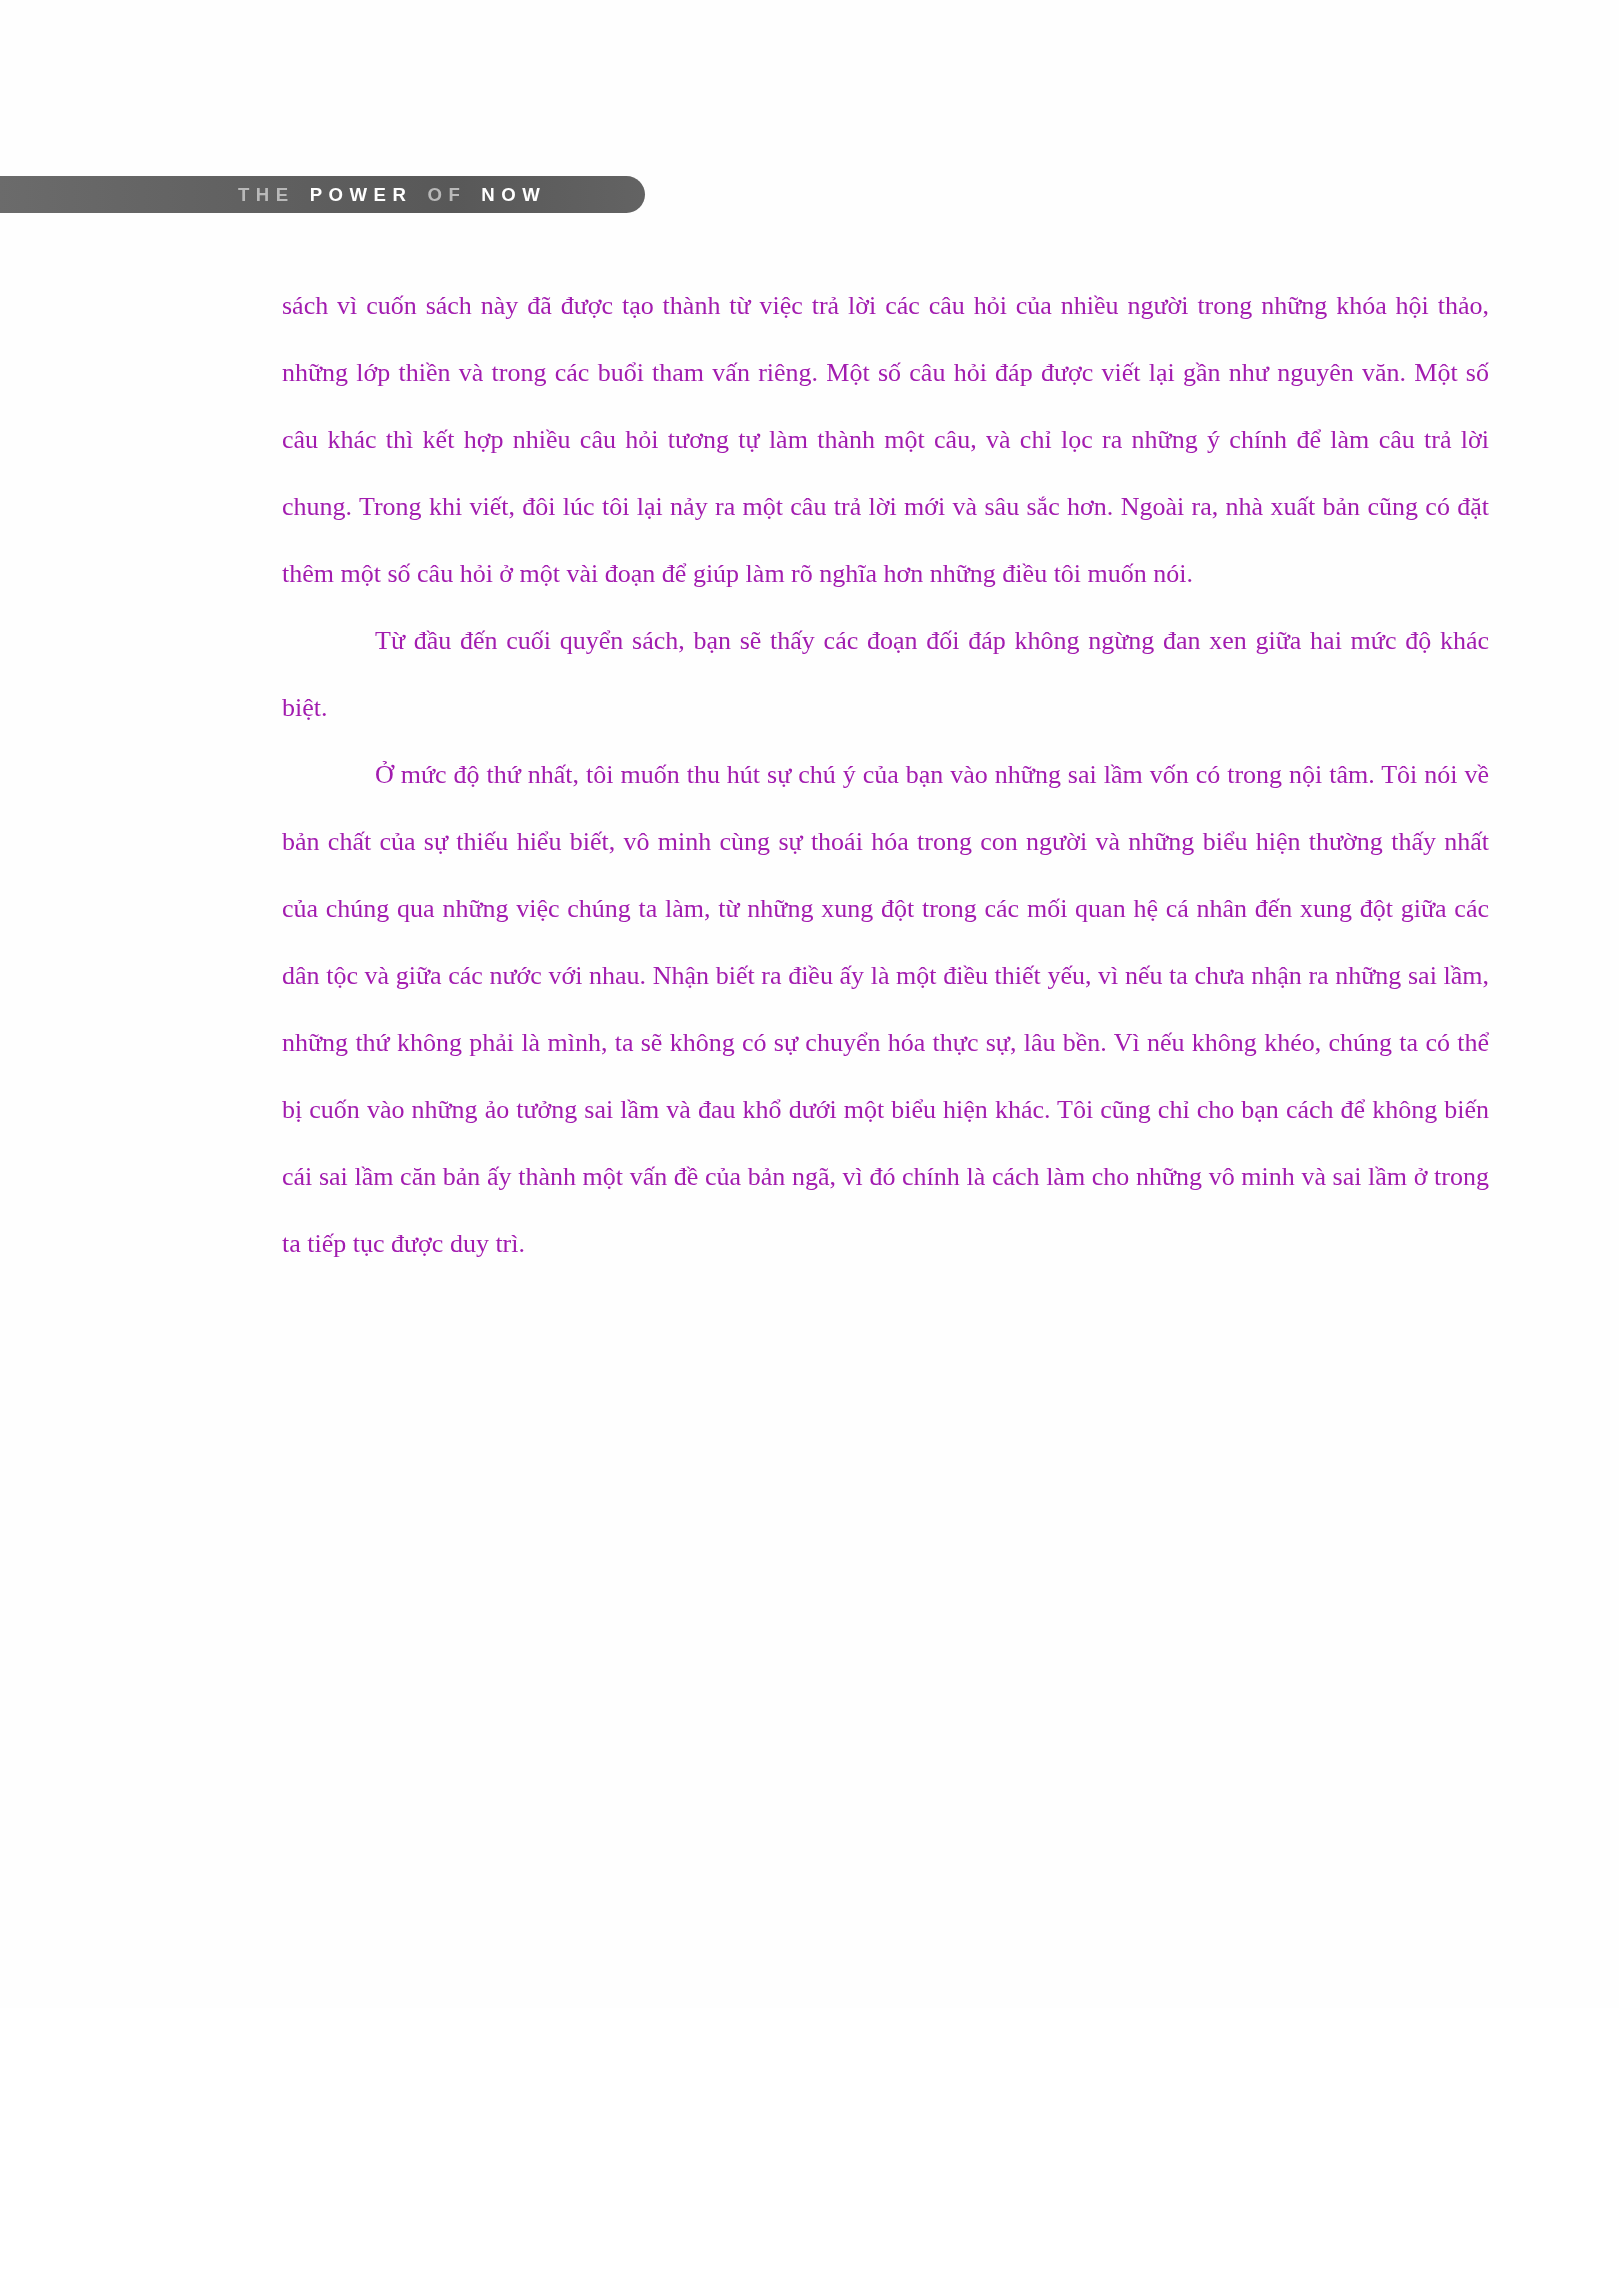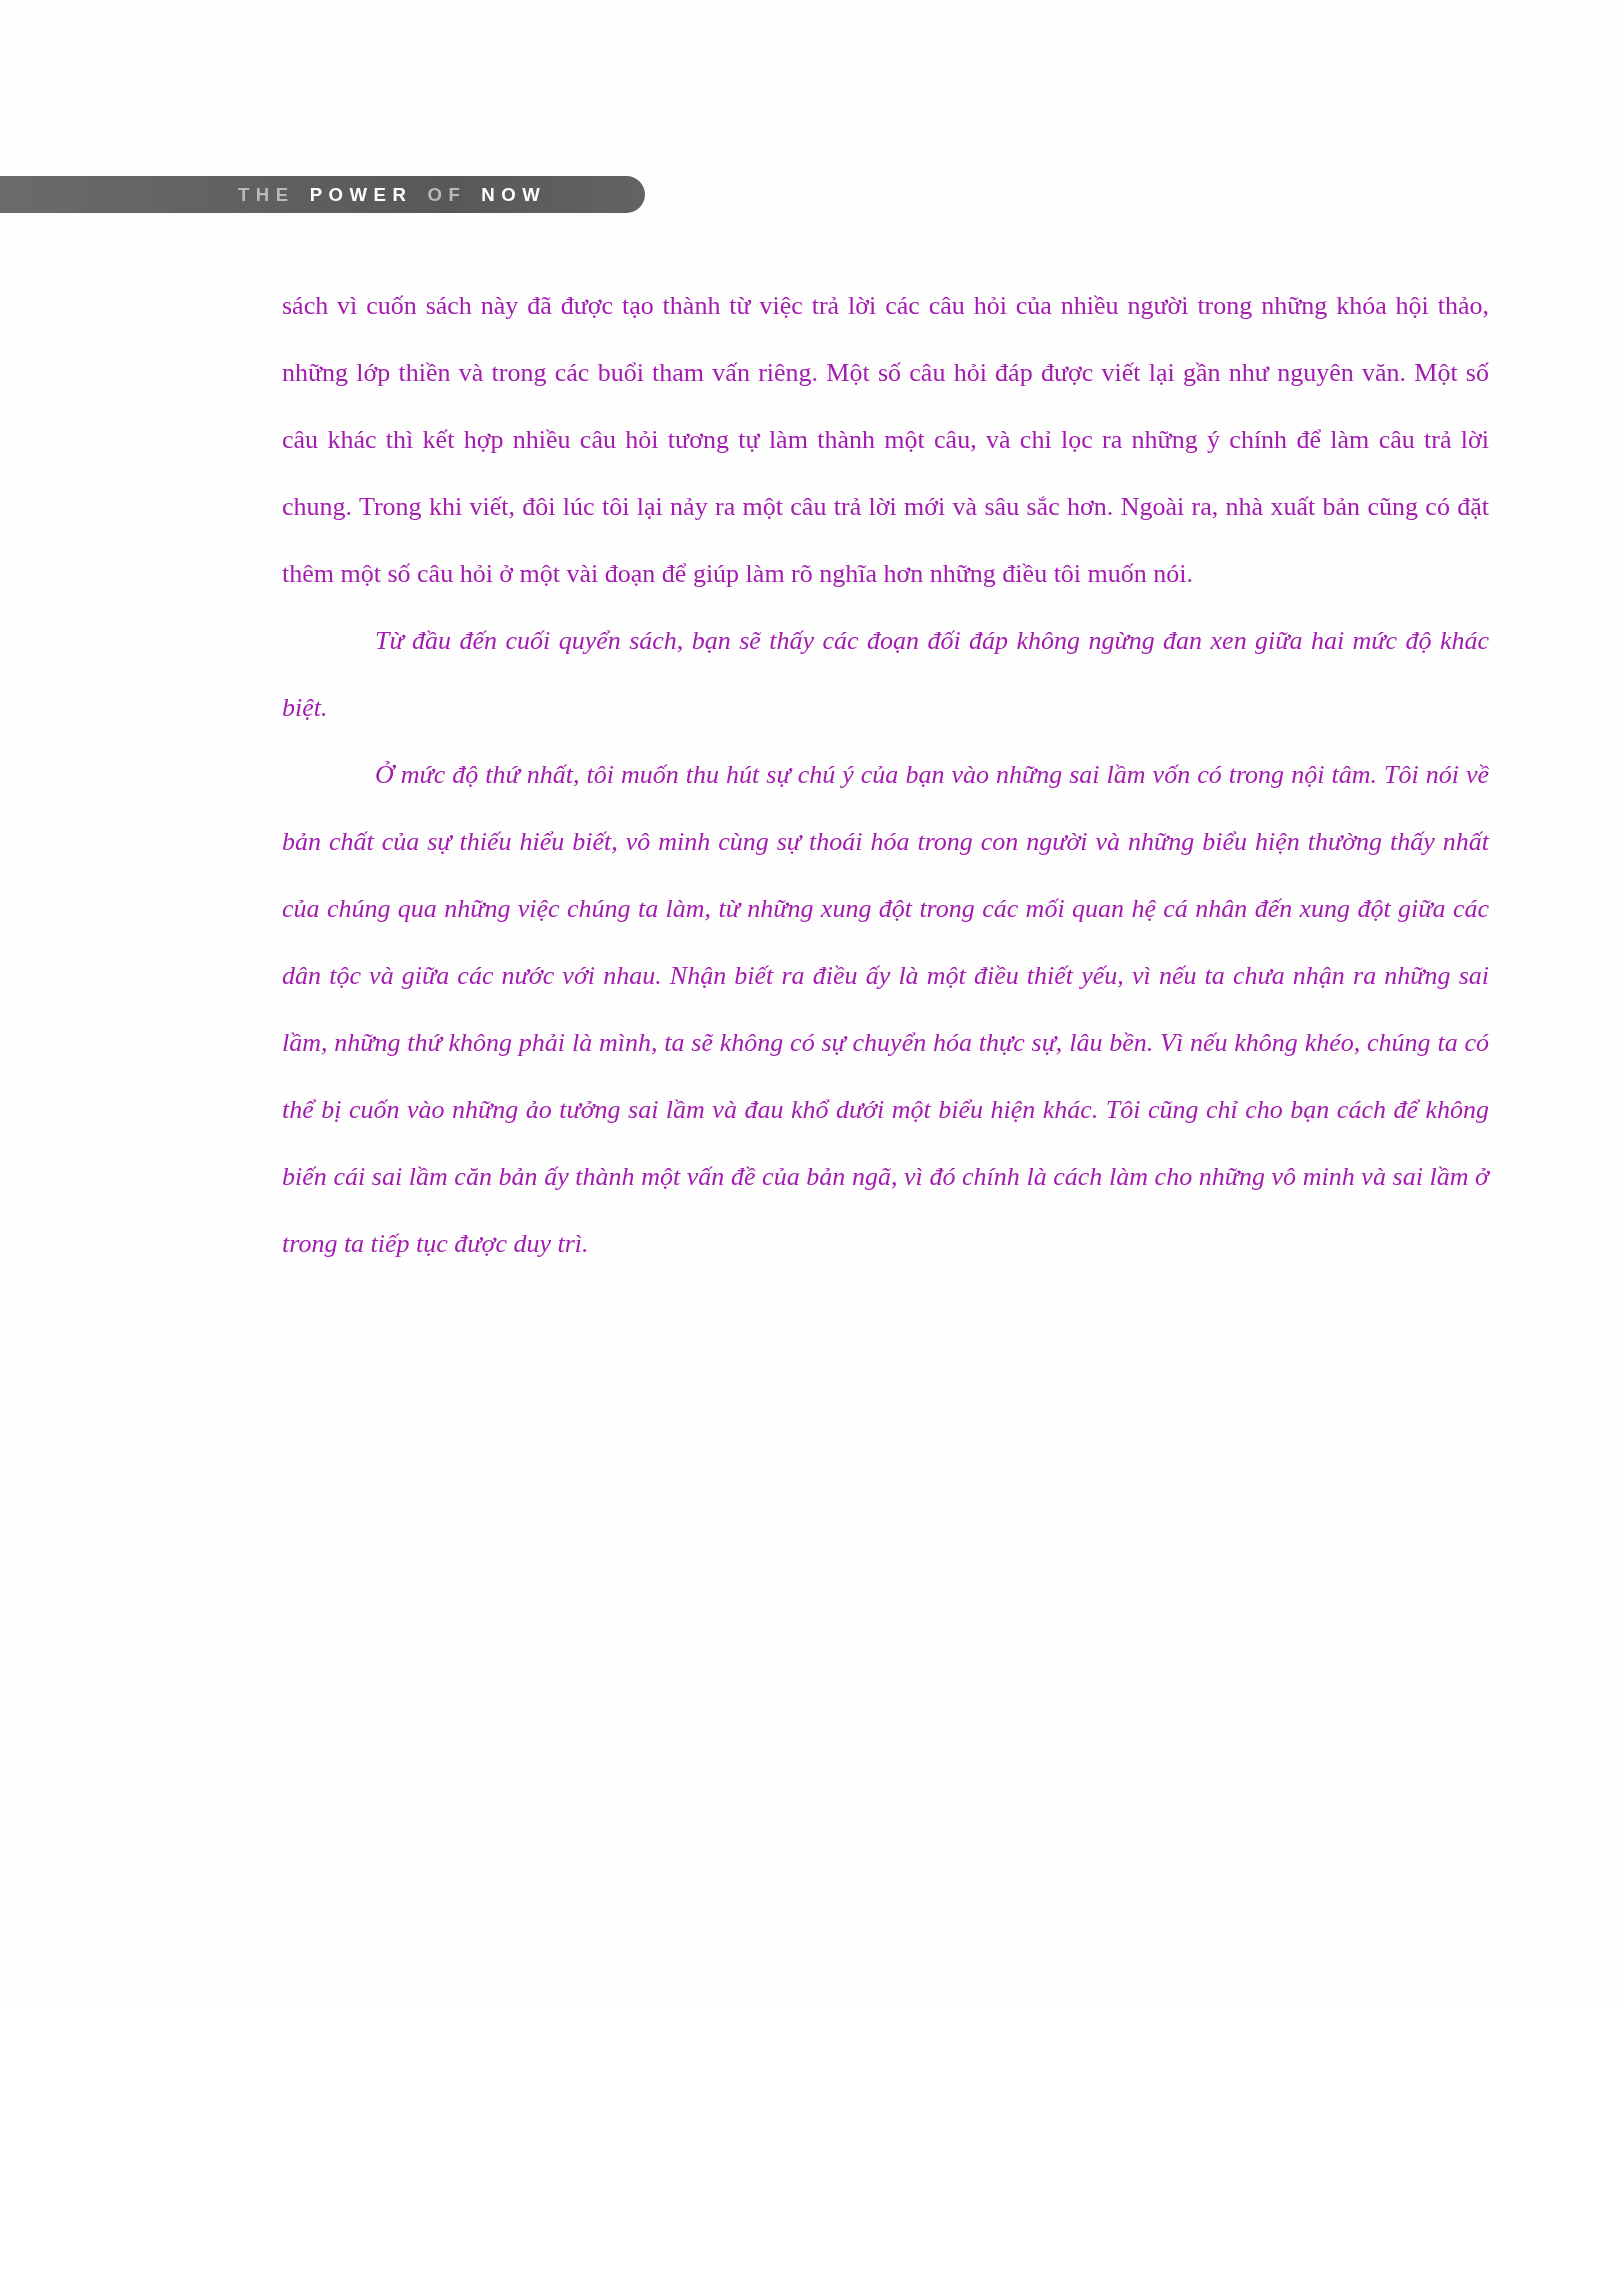--- a/index.html
+++ b/index.html
@@ -51,21 +51,20 @@
     line-height: 67px;
     text-align: justify;
     margin-left: 44px;
   }
   .text-block p {
     margin: 0;
     padding: 0;
   }
   .text-block p.indented {
     text-indent: 93px;
-    font-style: italic;
   }
 
   .page-number {
     position: absolute;
     top: 2099px;
     left: 0;
     width: 100%;
     text-align: center;
     font-size: 43px;
     color: #2a2a2a;

